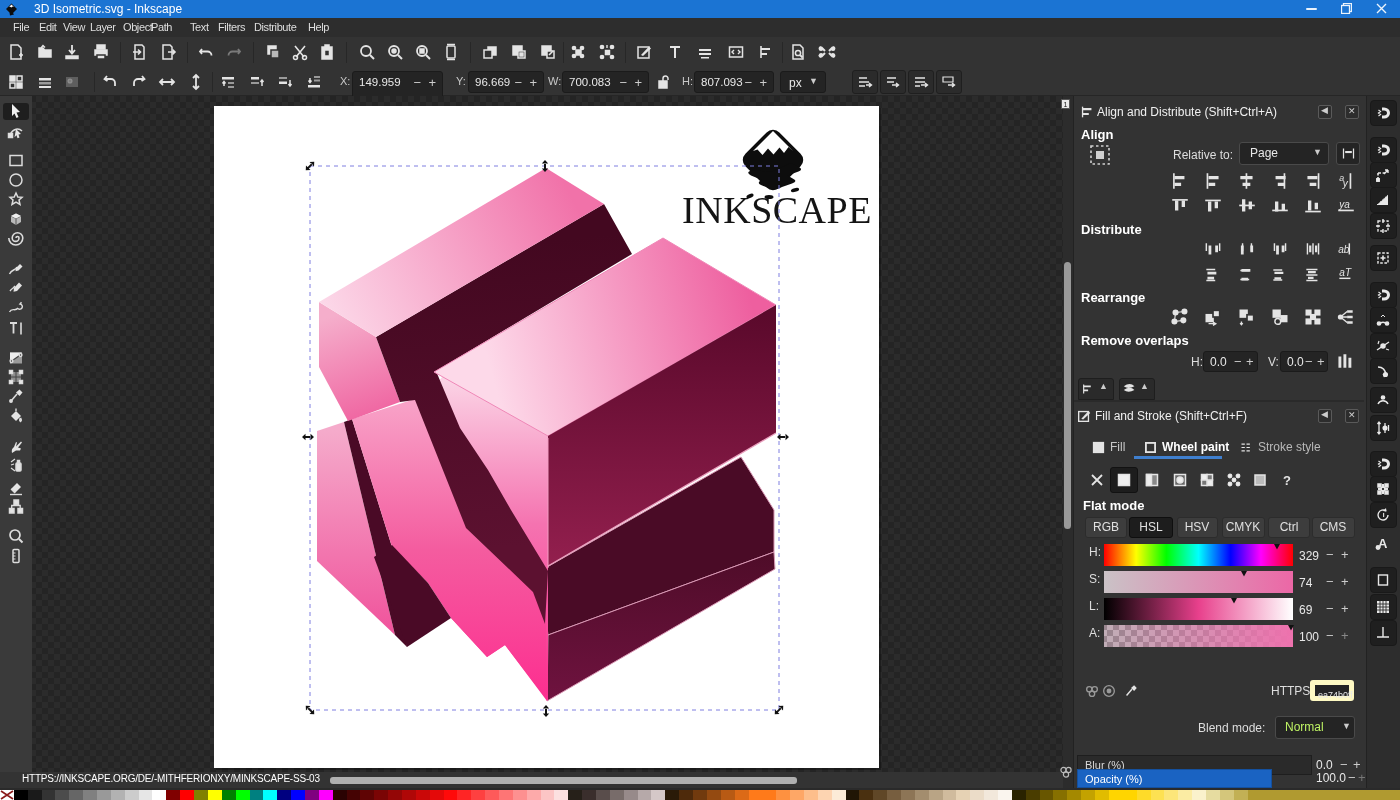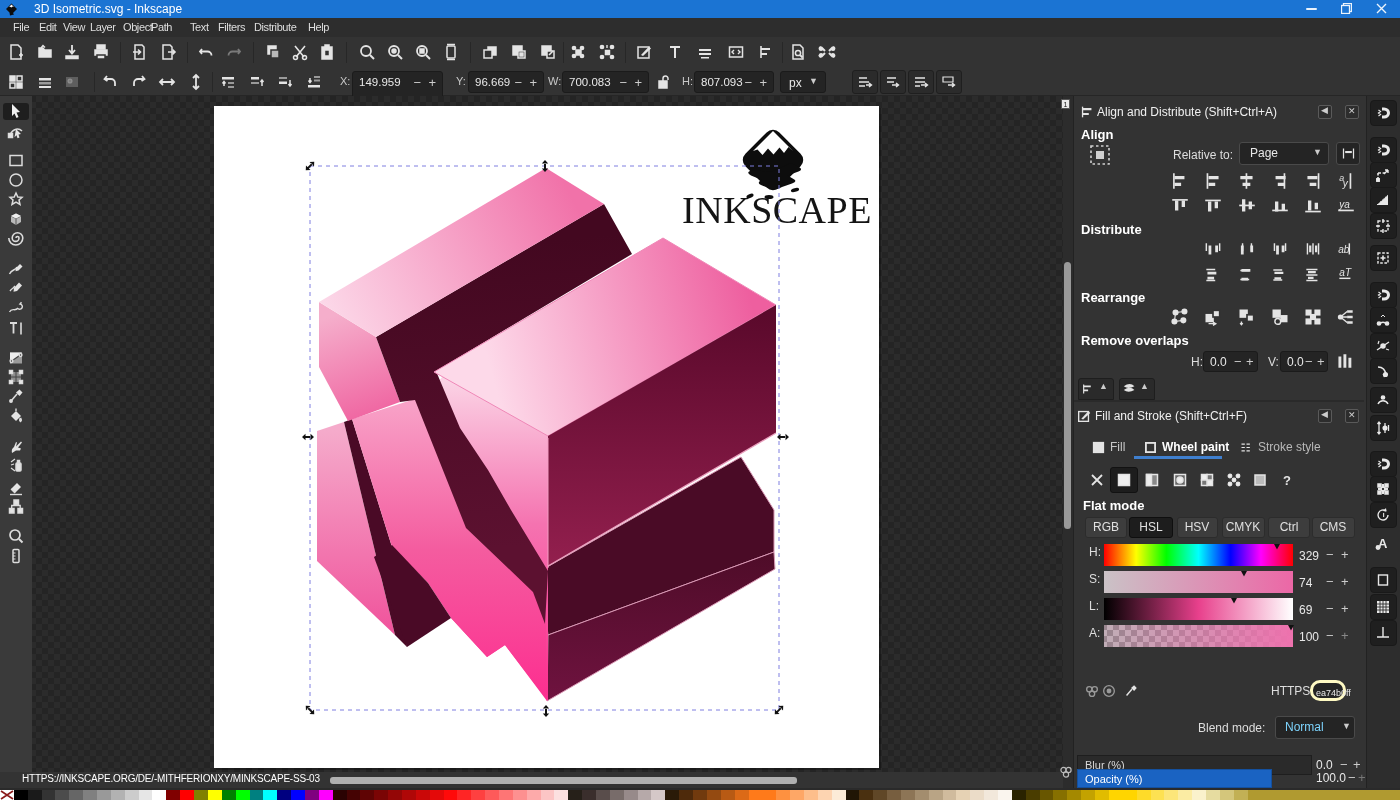--- a/index.html
+++ b/index.html
@@ -765,26 +765,26 @@
   </svg>
 <svg class="abs" style="left:1101px;top:683px;opacity:1.0;z-index:5" width="16" height="16" viewBox="0 0 18 18" fill="none" stroke="#999" stroke-width="1.5">
     <circle cx="9" cy="9" r="6" stroke="#999"></circle>
     <circle cx="9" cy="9" r="2" fill="#999"></circle>
   </svg>
 <svg class="abs" style="left:1123px;top:683px;opacity:1.0;z-index:5" width="16" height="16" viewBox="0 0 18 18" fill="none" stroke="#e4e4e4" stroke-width="1.5">
     <path d="M4 14 L10 7" stroke-width="1.6"></path>
     <path d="M9 5.5 L12.5 2.5 15.5 5.5 12.5 9 Z" fill="#e4e4e4" stroke="none"></path>
   </svg>
 <span class="abs" style="left:1271px;top:684px;color:#dedede;font-size:12px;z-index:5">HTTPS:</span>
-<div class="abs" style="left:1310px;top:680px;width:36px;height:21px;background:#242424;border:3px solid #fef9c3;border-radius:10px;z-index:5">
+<div class="abs" style="left:1310px;top:680px;width:44px;height:21px;background:#242424;border:5px solid #fef9c3;border-radius:3px;z-index:5">
     <span class="abs" style="left:3px;top:5px;color:#e8e8e8;font-size:9px">ea74b0ff</span>
   </div>
 <span class="abs" style="left:1198px;top:721px;color:#dedede;font-size:12px;z-index:5">Blend mode:</span>
 <div class="abs" style="left:1275px;top:716px;width:80px;height:23px;background:#242424;border:1px solid #4a4a4a;border-radius:3px;z-index:5"></div>
-<span class="abs" style="left:1285px;top:720px;color:#7dd3fc;font-size:12px;z-index:6">Normal</span>
+<span class="abs" style="left:1285px;top:720px;color:#bef264;font-size:12px;z-index:6">Normal</span>
 <span class="abs" style="left:1342px;top:721px;color:#ccc;font-size:9px;z-index:6">▼</span>
 <div class="abs" style="left:1077px;top:755px;width:235px;height:20px;background:#2a2a2a;border:1px solid #1e1e1e;z-index:5">
     <span class="abs" style="left:7px;top:3px;color:#d8d8d8;font-size:11px">Blur (%)</span>
   </div>
 <span class="abs" style="left:1316px;top:758px;color:#e8e8e8;font-size:12px;z-index:5">0.0</span>
 <span class="abs" style="left:1340px;top:757px;color:#ccc;font-size:13px;z-index:5">−</span>
 <span class="abs" style="left:1353px;top:757px;color:#ccc;font-size:13px;z-index:5">+</span>
 <div class="abs" style="left:1077px;top:769px;width:195px;height:19px;background:#1a63c2;border:1px solid #14509e;z-index:5">
     <span class="abs" style="left:7px;top:3px;color:#fff;font-size:11px">Opacity (%)</span>
   </div>

